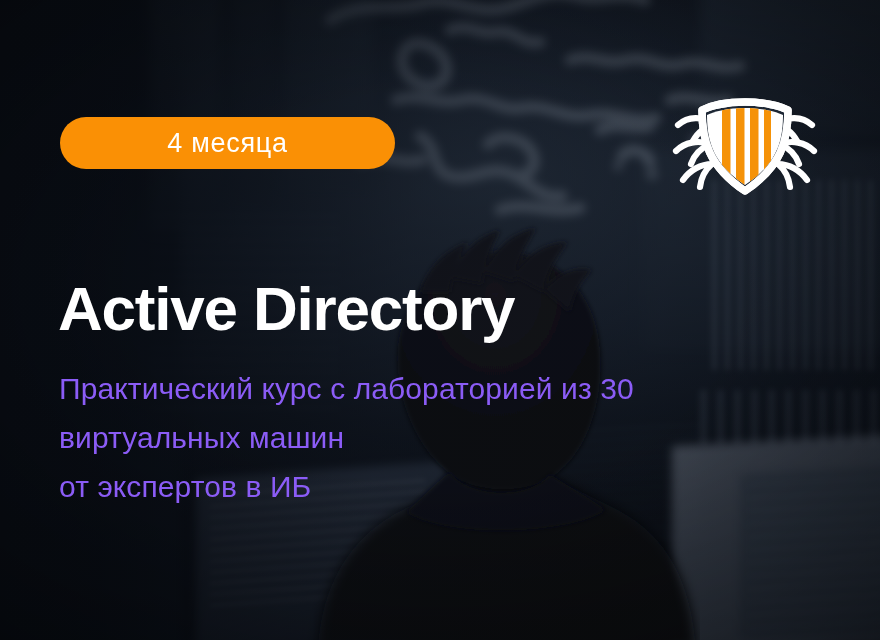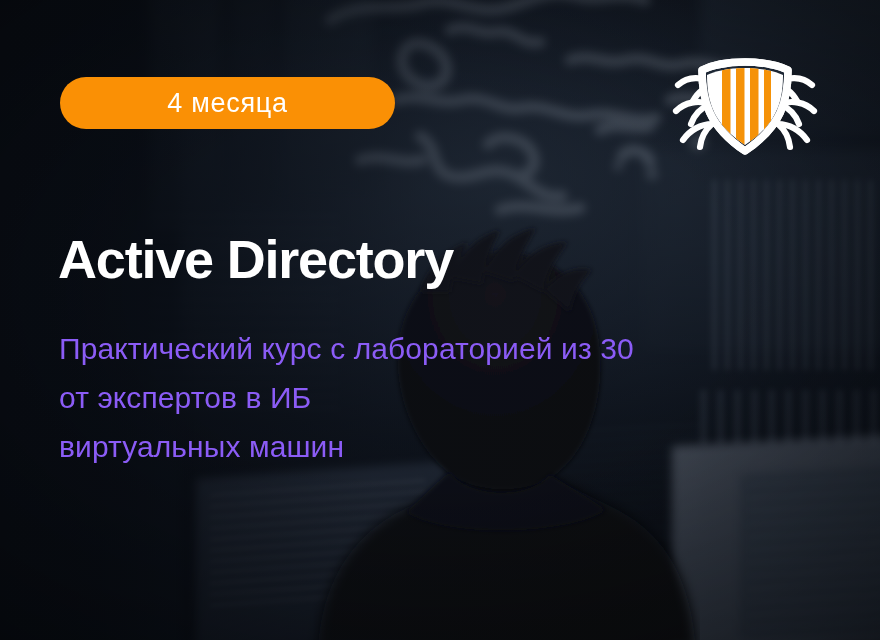--- a/index.html
+++ b/index.html
@@ -172,20 +172,21 @@
   .bg-vignette {
     position: absolute; inset: 0;
     background: radial-gradient(ellipse 95% 85% at 50% 45%,
       rgba(0,0,0,0) 35%, rgba(0,0,0,.35) 78%, rgba(0,0,0,.6) 100%);
   }
 
   
   .content {
     position: absolute;
     inset: 0;
+    margin-top: 40px;
   }
 
   .badge {
     position: absolute;
     left: 60px;
     top: 77px;
     width: 335px;
     height: 52px;
     border-radius: 26px;
     background: #fa9005;
@@ -201,21 +202,21 @@
     letter-spacing: .7px;
     line-height: 1;
     white-space: nowrap;
   }
 
   .title {
     position: absolute;
     left: 58px;
     top: 196px;
     color: #ffffff;
-    font-size: 54px;
+    font-size: 62px;
     font-weight: 700;
     letter-spacing: -1.2px;
     line-height: 1;
     white-space: nowrap;
   }
 
   .subtitle {
     position: absolute;
     left: 59px;
     top: 324px;
@@ -330,22 +331,22 @@
   <div class="content">
 
     <div class="badge">
       <span class="badge-label">4 месяца</span>
     </div>
 
     <h1 class="title">Active Directory</h1>
 
     <div class="subtitle">
       <span class="subtitle-line">Практический курс с лабораторией из 30</span>
+      <span class="subtitle-line">виртуальных машин</span>
       <span class="subtitle-line">от экспертов в ИБ</span>
-      <span class="subtitle-line">виртуальных машин</span>
     </div>
 
     <div class="logo">
       <svg viewBox="0 0 146 104" xmlns="http://www.w3.org/2000/svg">
         <g fill="none" stroke="#ffffff" stroke-width="6.2" stroke-linecap="round">
 
           <path d="M44 30 C30 22, 16 22, 6 31"></path>
           <path d="M44 30 C34 32, 26 38, 21 47"></path>
           <path d="M38 50 C26 46, 13 48, 4 57"></path>
           <path d="M38 50 C29 54, 22 61, 19 70"></path>

